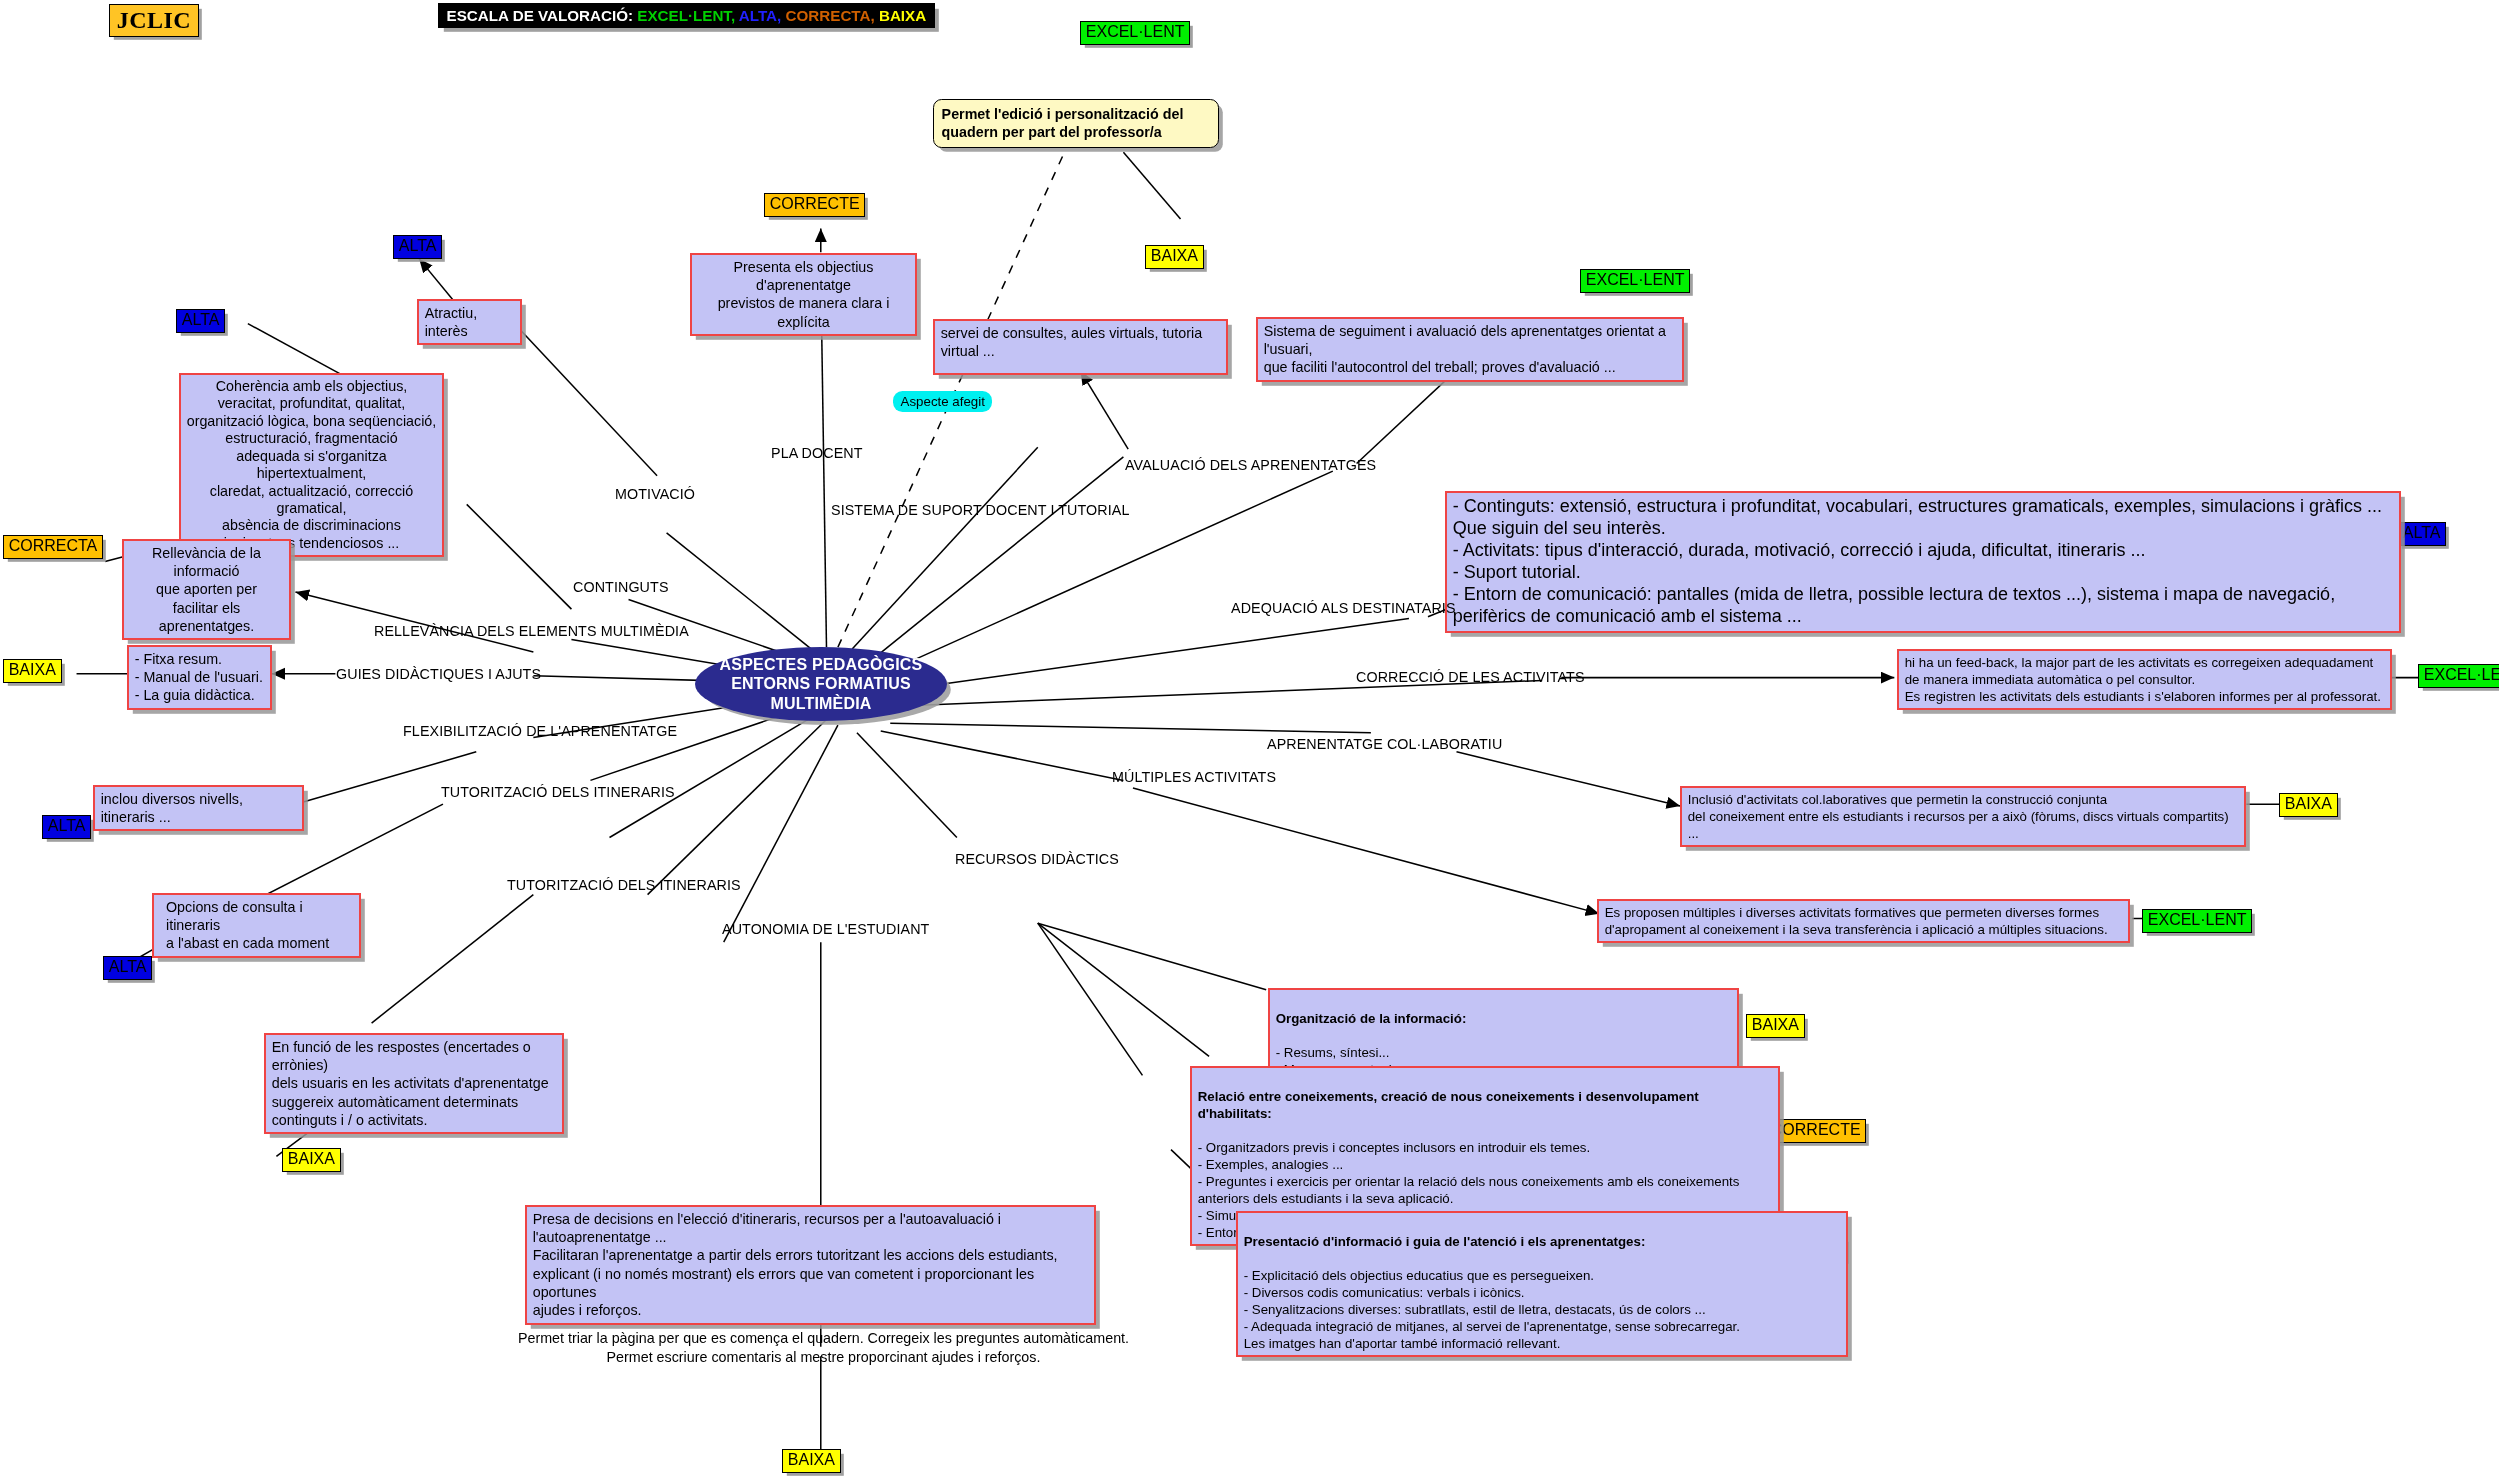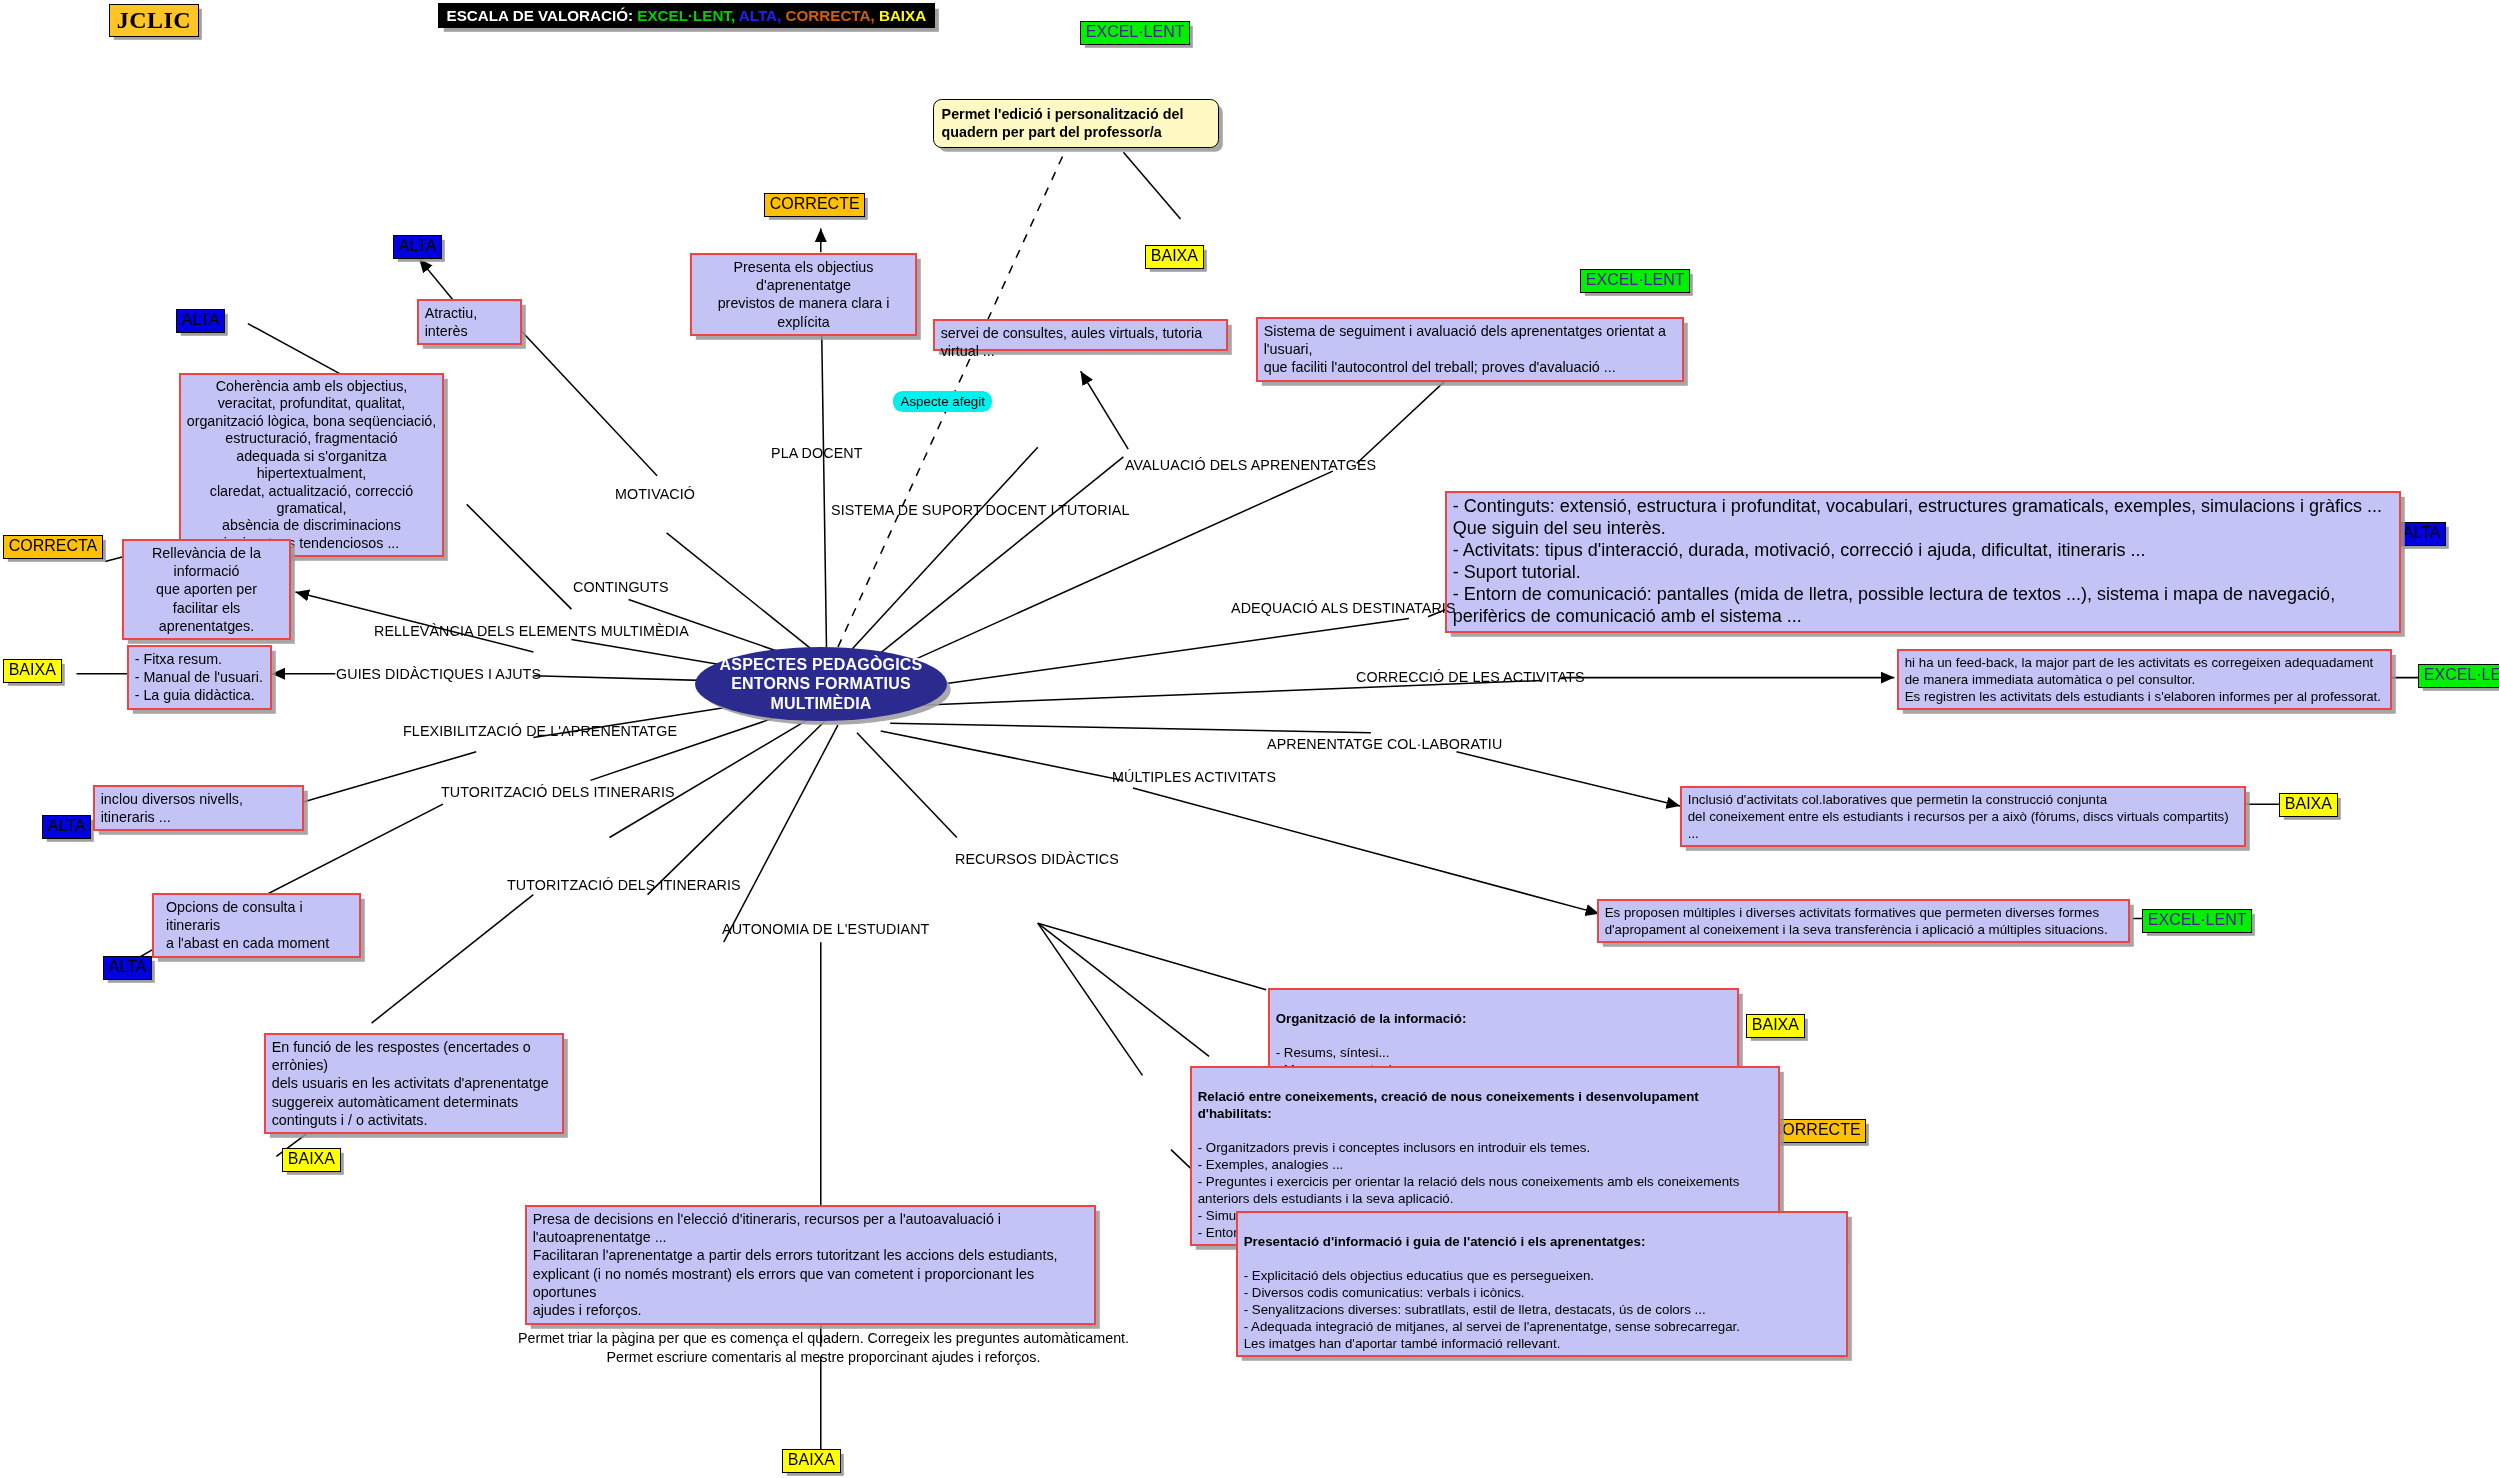--- a/index.html
+++ b/index.html
@@ -28,21 +28,21 @@
   .chip{
     display:inline-block;
     font-size:16px;
     line-height:1.05;
     padding:1.9px 4.8px 2.9px 4.8px;
     border:1px solid #000;
     box-shadow:3.8px 3.8px 0 -1px rgba(150,150,150,.9);
     white-space:nowrap;
     font-family:"Liberation Sans", sans-serif;
   }
-  .chip.excel{background:#00f000;color:#4c1d95;}
+  .chip.excel{background:#00f000;color:#000000;}
   .chip.alta{background:#0000e0;color:#000;}
   .chip.correcta{background:#ffc000;color:#000;}
   .chip.baixa{background:#ffff00;color:#000;}
 
   
   .cyanbox{
     background:#fef9c3;
     border:1px solid #000;
     border-radius:8.6px;
     box-shadow:4.8px 4.8px 0 -1px rgba(150,150,150,.85);
@@ -286,21 +286,21 @@
   <div class="node box" style="left:264px;top:1033px;width:300px;">En funció de les respostes (encertades o errònies)
 dels usuaris en les activitats d'aprenentatge
 suggereix automàticament determinats
 continguts i / o activitats.</div>
 
   <div class="node box" style="left:525px;top:1205px;width:571px;">Presa de decisions en l'elecció d'itineraris, recursos per a l'autoavaluació i l'autoaprenentatge ...
 Facilitaran l'aprenentatge a partir dels errors tutoritzant les accions dels estudiants,
 explicant (i no només mostrant) els errors que van cometent i proporcionant les oportunes
 ajudes i reforços.</div>
 
-  <div class="node box" style="left:933px;top:319px;width:295px;height:32px;">servei de consultes, aules virtuals, tutoria virtual ...</div>
+  <div class="node box" style="left:933px;top:319px;width:295px;height:56px;">servei de consultes, aules virtuals, tutoria virtual ...</div>
 
   <div class="node box" style="left:1256px;top:317px;width:428px;">Sistema de seguiment i avaluació dels aprenentatges orientat a l'usuari,
 que faciliti l'autocontrol del treball; proves d'avaluació ...</div>
 
   <div class="node box tight" style="left:1445px;top:491px;width:956px;font-size:18px;">- Continguts: extensió, estructura i profunditat, vocabulari, estructures gramaticals, exemples, simulacions i gràfics ... Que siguin del seu interès.
 - Activitats: tipus d'interacció, durada, motivació, correcció i ajuda, dificultat, itineraris ...
 - Suport tutorial.
 - Entorn de comunicació: pantalles (mida de lletra, possible lectura de textos ...), sistema i mapa de navegació, perifèrics de comunicació amb el sistema ...</div>
 
   <div class="node box" style="left:1897px;top:649px;width:495px;font-size:13.3px;">hi ha un feed-back, la major part de les activitats es corregeixen adequadament

